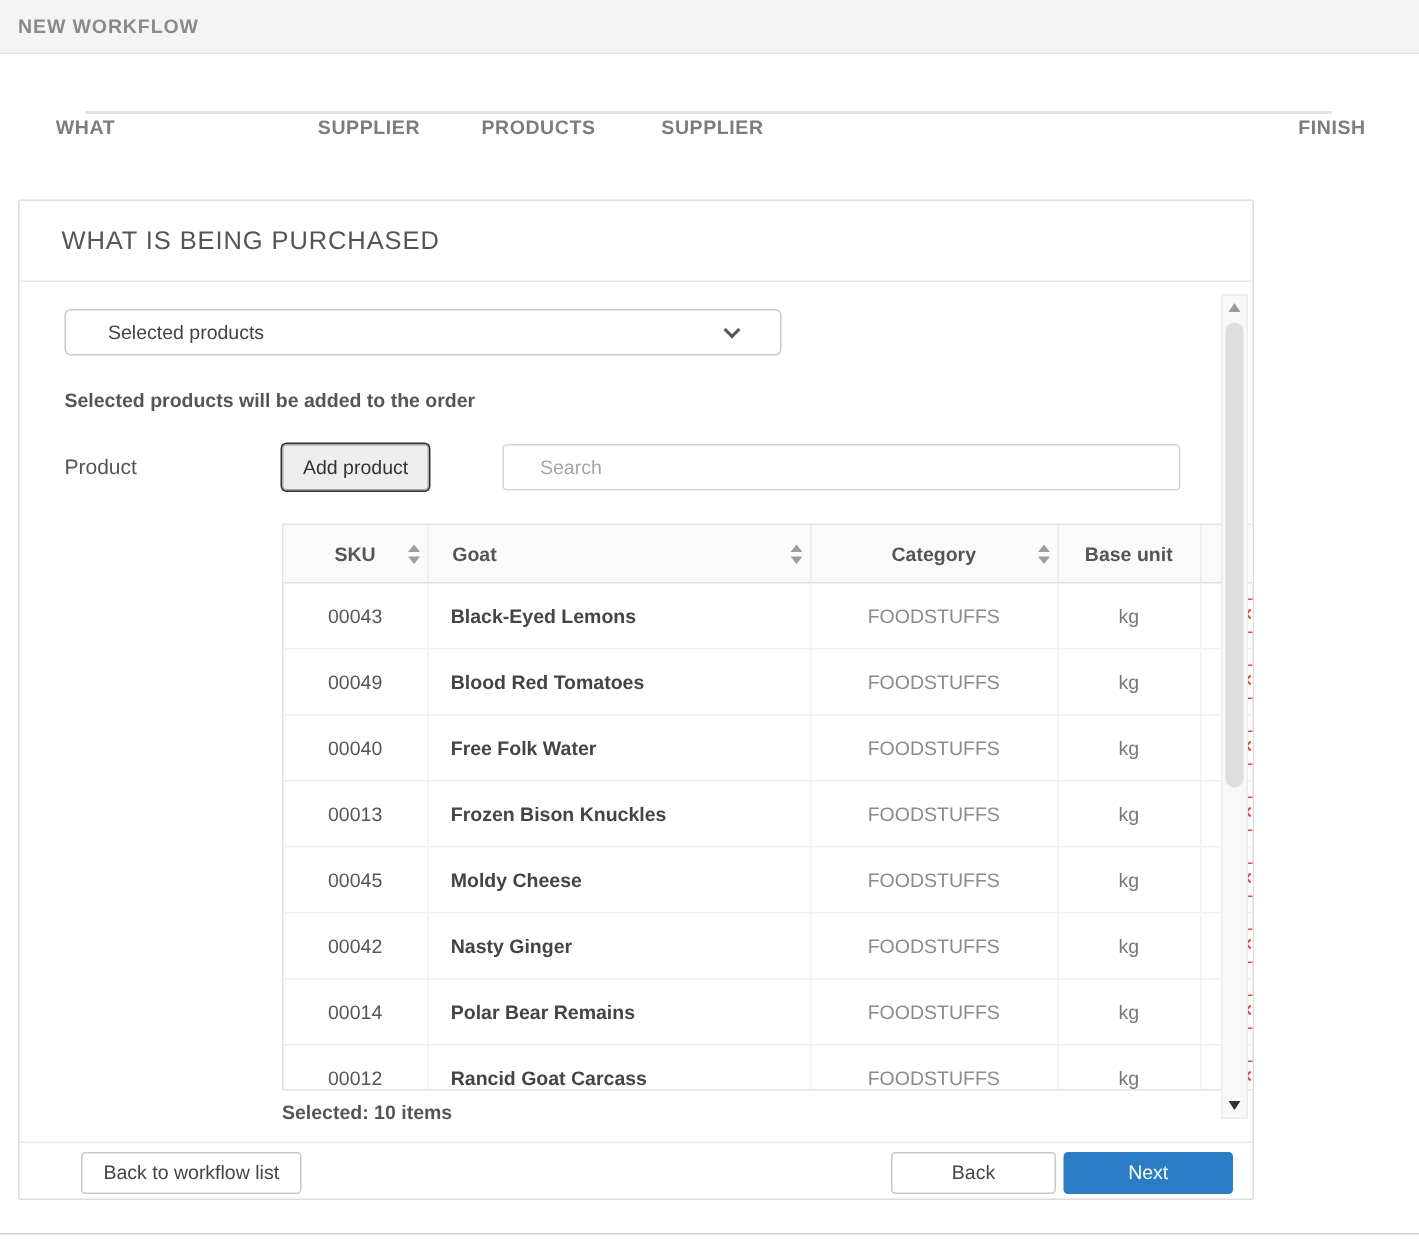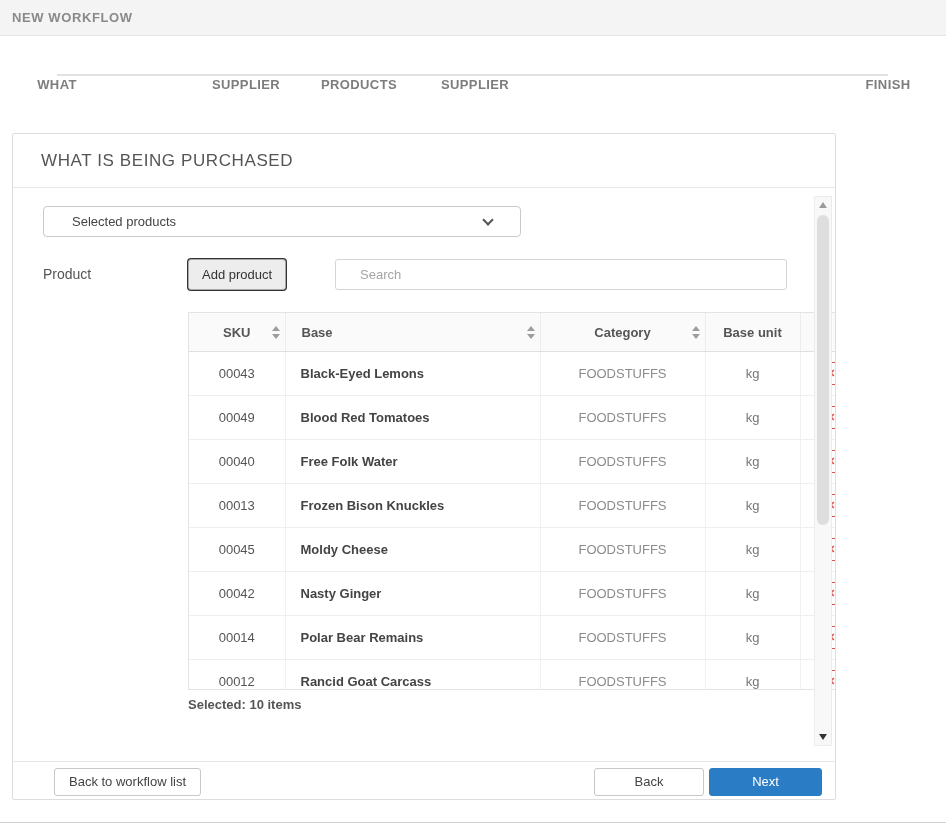--- a/index.html
+++ b/index.html
@@ -159,20 +159,21 @@
   <div class="card">
     <div class="card-title">WHAT IS BEING PURCHASED</div>
 
     <div class="card-content">
 
       <div class="select-box">
         <span>Selected products</span>
         <span class="chev"></span>
       </div>
 
+      <div class="note">Selected products will be added to the order</div>
 
       <div class="product-row">
         <span class="product-label">Product</span>
         <button class="add-btn">Add product</button>
         <input class="search-input" type="text" placeholder="Search" style="">
       </div>
 
       <div class="table-area">
         <div class="table-wrap">
           <table>
@@ -189,21 +190,21 @@
                     <div class="thi center">
                   <span>SKU</span>
                   <span class="sort">
                         <i class="up"></i>
                         <i class="down"></i>
                       </span>
                 </div>
                   </th>
                 <th>
                     <div class="thi">
-                  <span>Base</span>
+                  <span>Goat</span>
                   <span class="sort">
                         <i class="up"></i>
                         <i class="down"></i>
                       </span>
                 </div>
                   </th>
                 <th>
                     <div class="thi center">
                   <span>Category</span>
                   <span class="sort">

